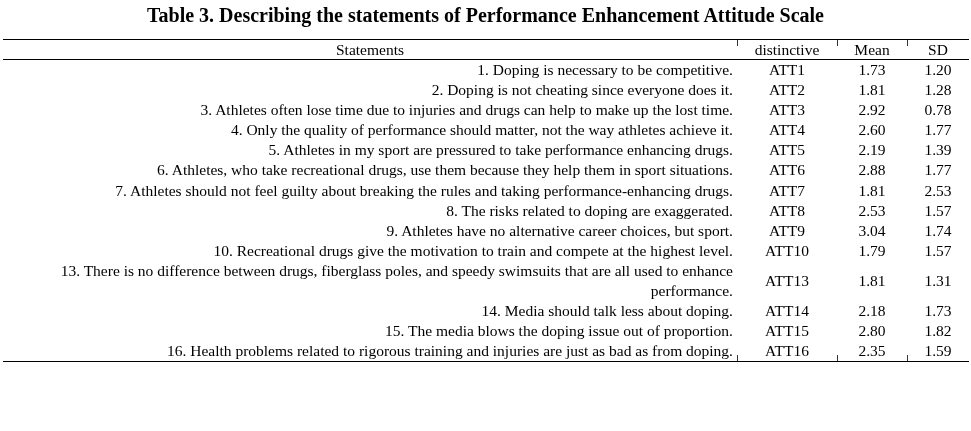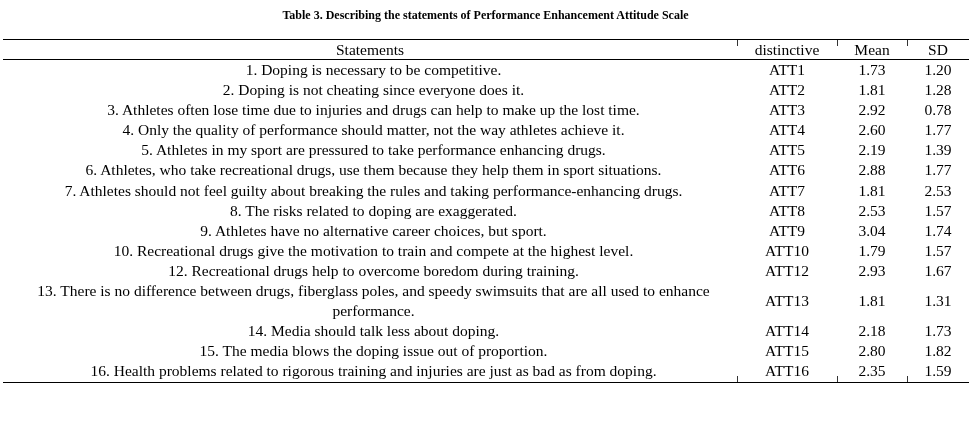--- a/index.html
+++ b/index.html
@@ -13,21 +13,21 @@
     overflow: hidden;
   }
   .page {
     width: 971px;
     height: 431px;
     position: relative;
   }
   .title {
     text-align: center;
     font-weight: bold;
-    font-size: 12px;
+    font-size: 20px;
     line-height: 18px;
     padding-top: 6px;
   }
   table.att-table {
     border-collapse: collapse;
     table-layout: fixed;
     width: 966px;
     margin: 15px 0 0 3px;
     border-top: 1.6px solid #000000;
     border-bottom: 1.6px solid #000000;
@@ -45,21 +45,21 @@
     text-align: center;
     vertical-align: middle;
     white-space: normal;
   }
   thead th {
     border-bottom: 1.6px solid #000000;
     height: 19px;
     line-height: 19px;
   }
   td.cell-statement {
-    text-align: center;
+    text-align: right;
     padding-left: 11px;
     padding-right: 4px;
   }
   
   th.sep, tbody tr:last-child td.sep { position: relative; }
   th.sep::before {
     content: "";
     position: absolute;
     left: -0.5px;
     top: 0;
@@ -153,26 +153,20 @@
           <td class="sep">3.04</td>
           <td class="sep">1.74</td>
         </tr>
         <tr>
           <td class="cell-statement">10. Recreational drugs give the motivation to train and compete at the highest level.</td>
           <td class="sep">ATT10</td>
           <td class="sep">1.79</td>
           <td class="sep">1.57</td>
         </tr>
         <tr>
-          <td class="cell-statement">12. Recreational drugs help to overcome boredom during training.</td>
-          <td class="sep">ATT12</td>
-          <td class="sep">2.93</td>
-          <td class="sep">1.67</td>
-        </tr>
-        <tr>
           <td class="cell-statement">13. There is no difference between drugs, fiberglass poles, and speedy swimsuits that are all used to enhance performance.</td>
           <td class="sep">ATT13</td>
           <td class="sep">1.81</td>
           <td class="sep">1.31</td>
         </tr>
         <tr>
           <td class="cell-statement">14. Media should talk less about doping.</td>
           <td class="sep">ATT14</td>
           <td class="sep">2.18</td>
           <td class="sep">1.73</td>

